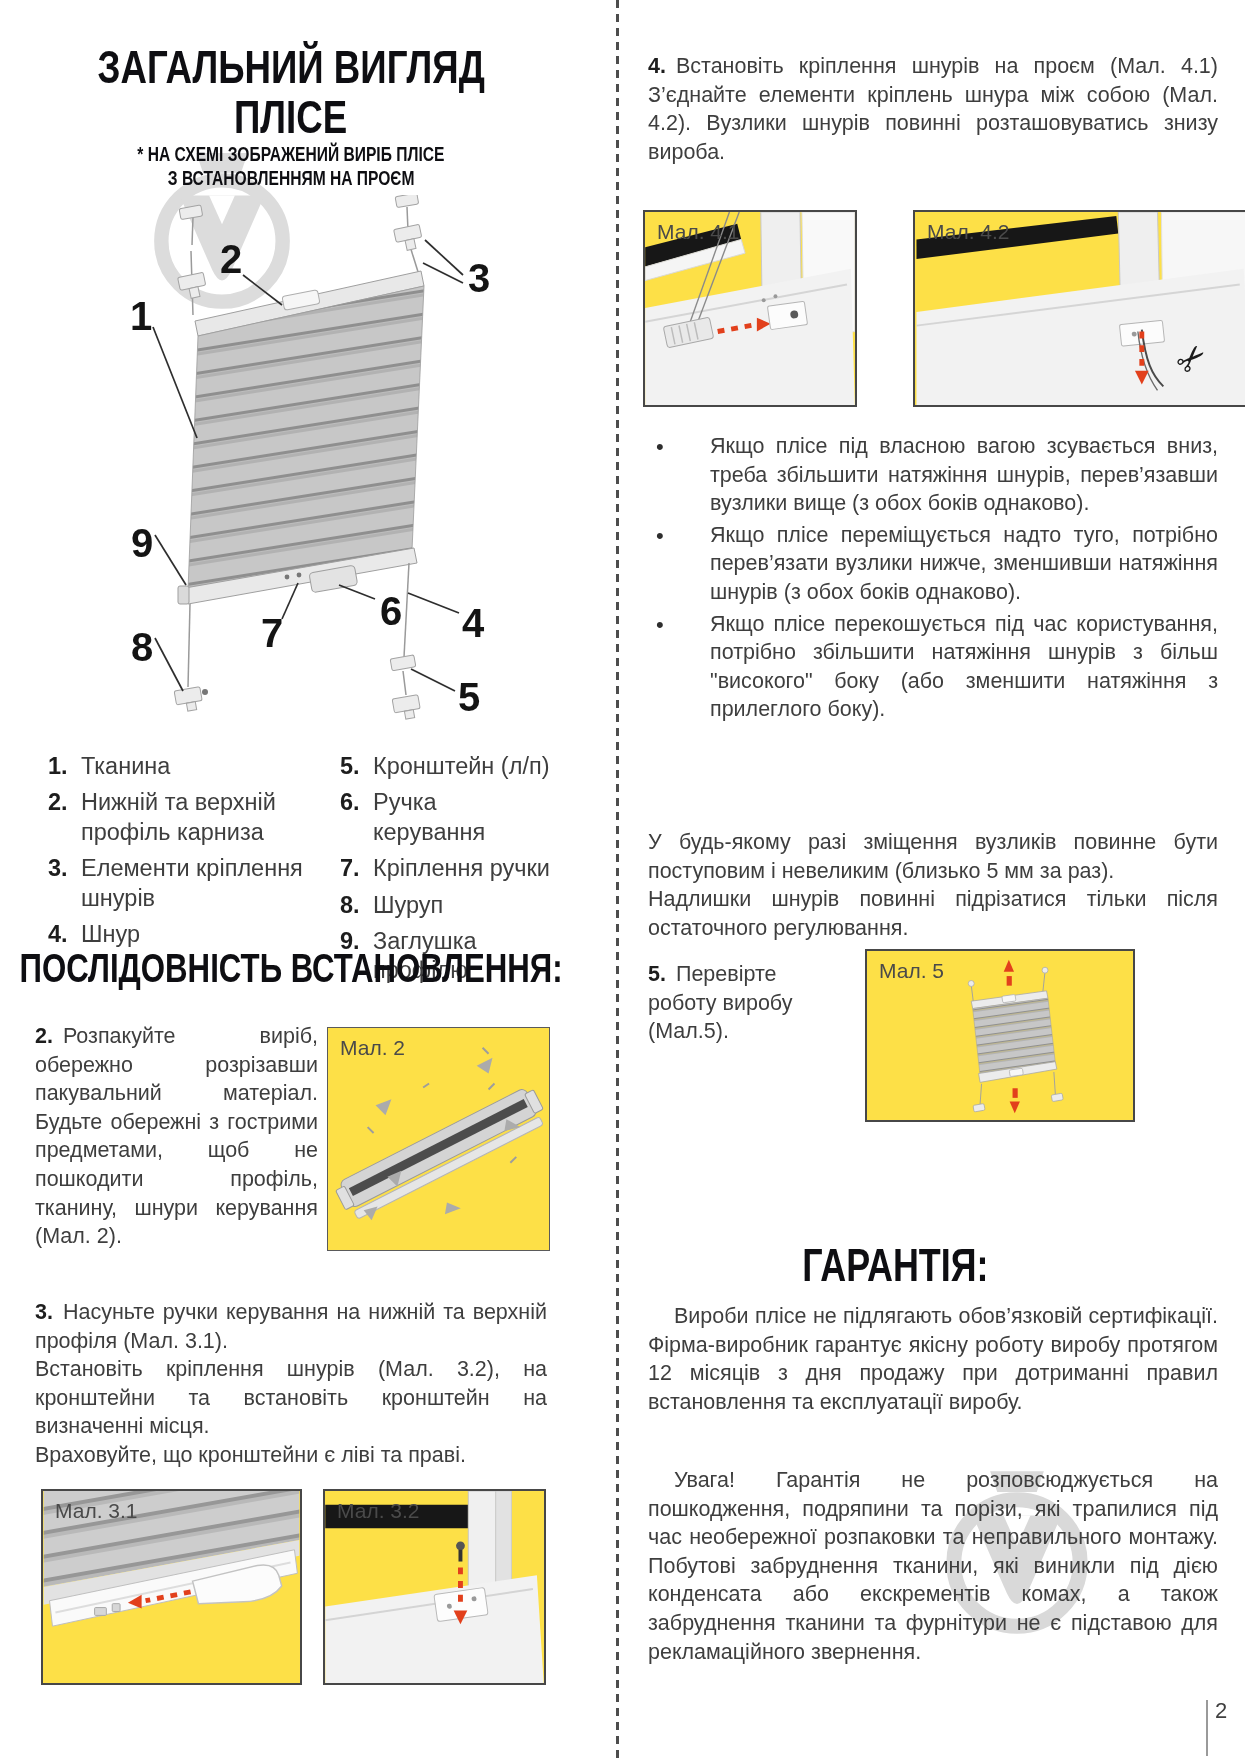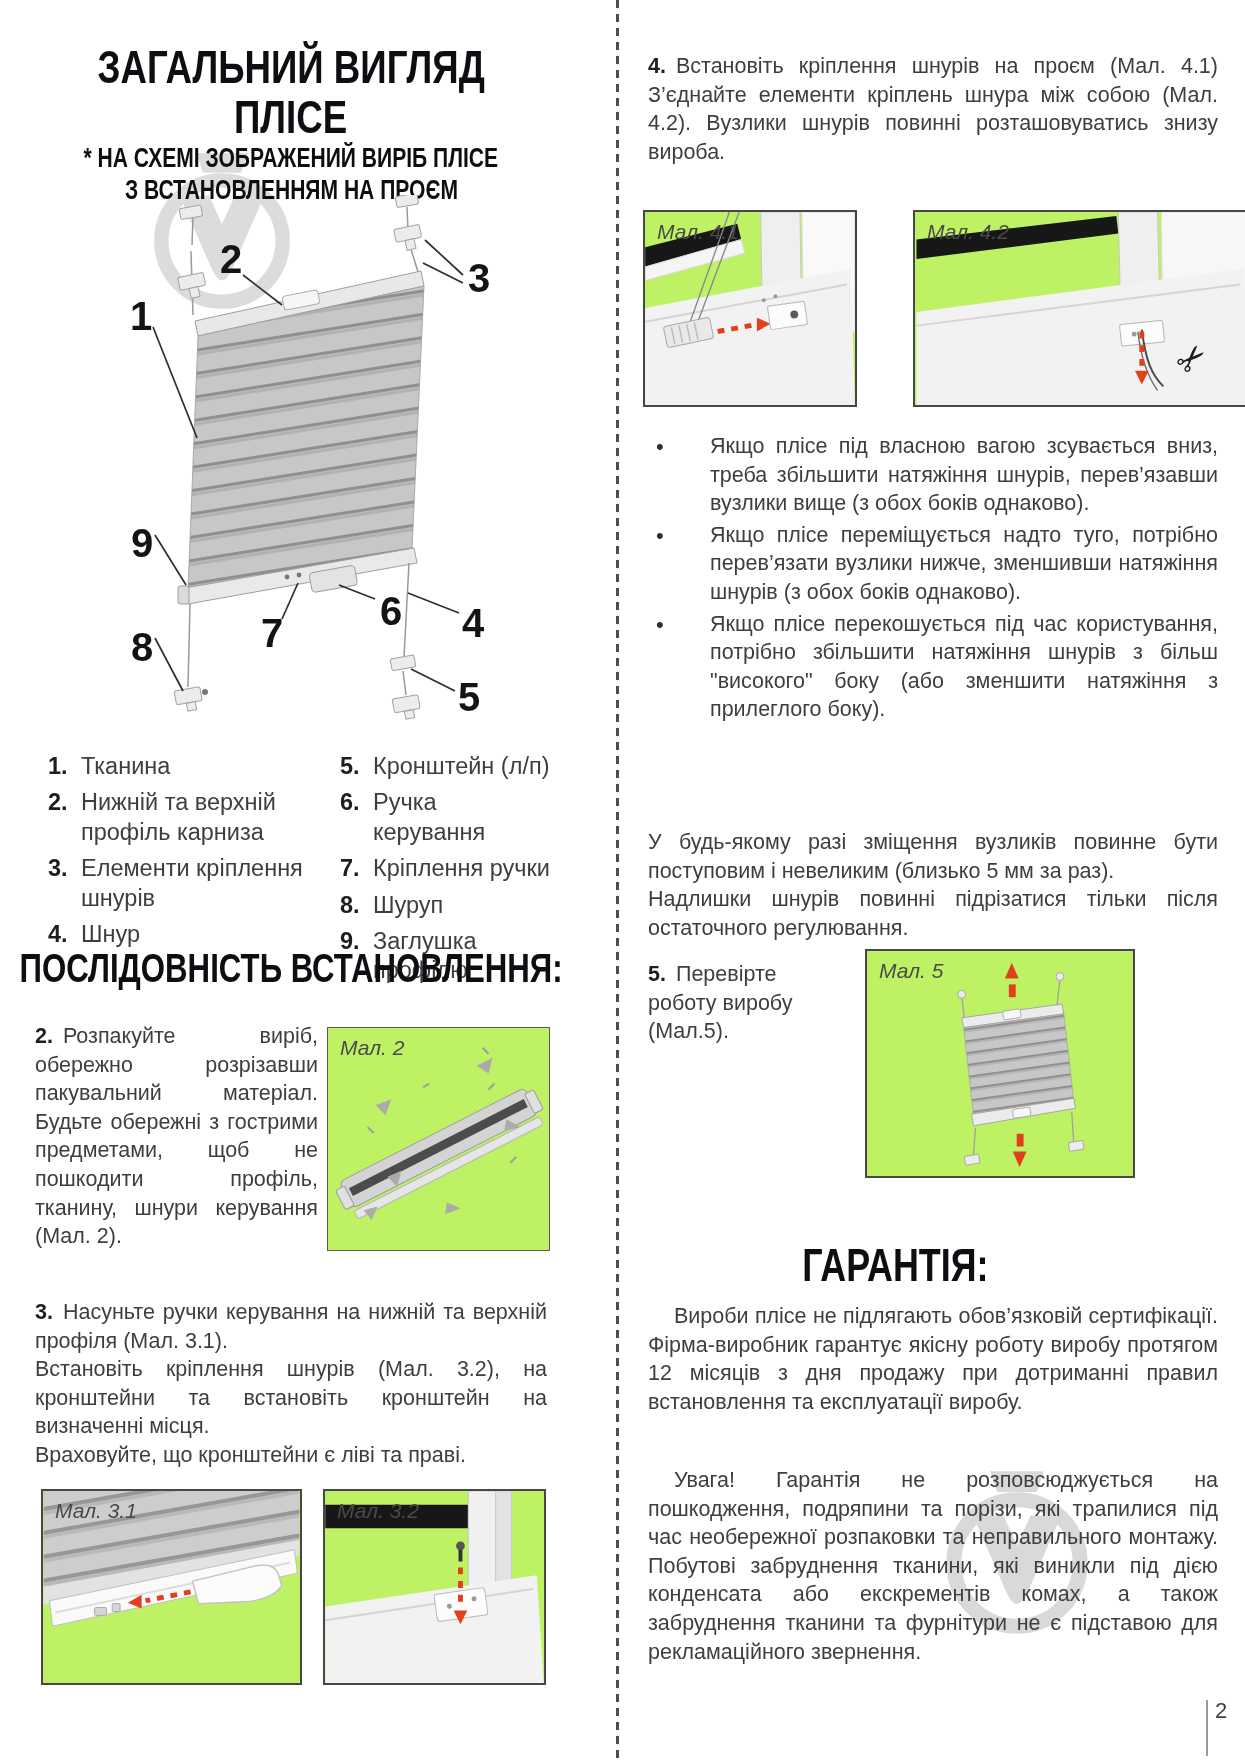--- a/index.html
+++ b/index.html
@@ -3,33 +3,33 @@
 <meta charset="utf-8">
 <style>
   html,body{margin:0;padding:0;background:#ffffff;}
   .page{position:relative;width:1245px;height:1760px;background:#fff;overflow:hidden;
         font-family:"Liberation Sans","DejaVu Sans",sans-serif;color:#3e3e3e;}
   .abs{position:absolute;}
   
   .h-cond{font-weight:800;color:#0e0e12;display:flex;justify-content:center;}
   .h-cond>span{transform:scaleX(0.78);transform-origin:center;white-space:nowrap;}
   .title-line{font-size:47px;line-height:1.06;}
-  .sub-line{font-size:27px;line-height:1.2;}
+  .sub-line{font-size:20px;line-height:1.2;}
   .sec-line{font-size:40px;}
   .war-line{font-size:46px;}
   
   .body{font-size:21.5px;line-height:1.33;color:#3e3e3e;}
   .just{text-align:justify;}
   .stepnum{font-weight:700;color:#1d1d1d;margin-right:10px;}
   .indent{text-indent:26px;}
   
   .leg-item{position:relative;padding-left:33px;font-size:23.5px;line-height:1.25;margin-bottom:7px;color:#3e3e3e;}
   .leg-num{position:absolute;left:0;top:0;font-weight:700;color:#1d1d1d;}
   
-  .figbox{position:absolute;border:2px solid #474747;background:#bef264;box-sizing:border-box;font-style:italic;}
+  .figbox{position:absolute;border:2px solid #474747;background:#fde047;box-sizing:border-box;}
   .figbox.thin{border-width:1.5px;border-color:#5a5a5a;}
   .figlabel{position:absolute;top:8px;left:12px;font-size:21px;color:#4a4a4a;z-index:3;}
   .figsvg{position:absolute;inset:0;width:100%;height:100%;}
   
   .brow{display:flex;margin-bottom:3px;}
   .bdot{width:54px;flex:none;padding-left:8px;font-size:22px;color:#2e2e2e;}
   .btxt{flex:1;text-align:justify;}
   
   .divider{position:absolute;left:616px;top:0;width:2.5px;height:1760px;
            background:repeating-linear-gradient(to bottom,#4d4d4d 0 8px,transparent 8px 14px);}
@@ -344,21 +344,21 @@
 
   <div class="abs z1 body just" style="left:648px;top:828px;width:570px;">
     <div>У будь-якому разі зміщення вузликів повинне бути поступовим і невеликим (близько 5 мм за раз).</div>
     <div>Надлишки шнурів повинні підрізатися тільки після остаточного регулювання.</div>
   </div>
 
   <div class="abs z1 body" style="left:648px;top:960px;width:210px;">
     <div><span class="stepnum">5.</span><span>Перевірте</span></div>
     <div>роботу виробу (Мал.5).</div>
   </div>
-  <div class="figbox z1" style="left:865px;top:949px;width:270px;height:229px;">
+  <div class="figbox z1" style="left:865px;top:949px;width:270px;height:173px;">
     <div class="figlabel">Мал. 5</div>
     <svg class="figsvg" viewBox="0 0 270 229">
       <defs>
         <pattern id="pl5" width="10" height="12" patternUnits="userSpaceOnUse" patternTransform="rotate(-8)">
           <rect width="10" height="8" fill="#c7c7c7"></rect>
           <rect y="8" width="10" height="2" fill="#909090"></rect>
           <rect y="10" width="10" height="2" fill="#b4b4b4"></rect>
         </pattern>
       </defs>
       <g stroke="#a0a0a0" stroke-width="1.3">

